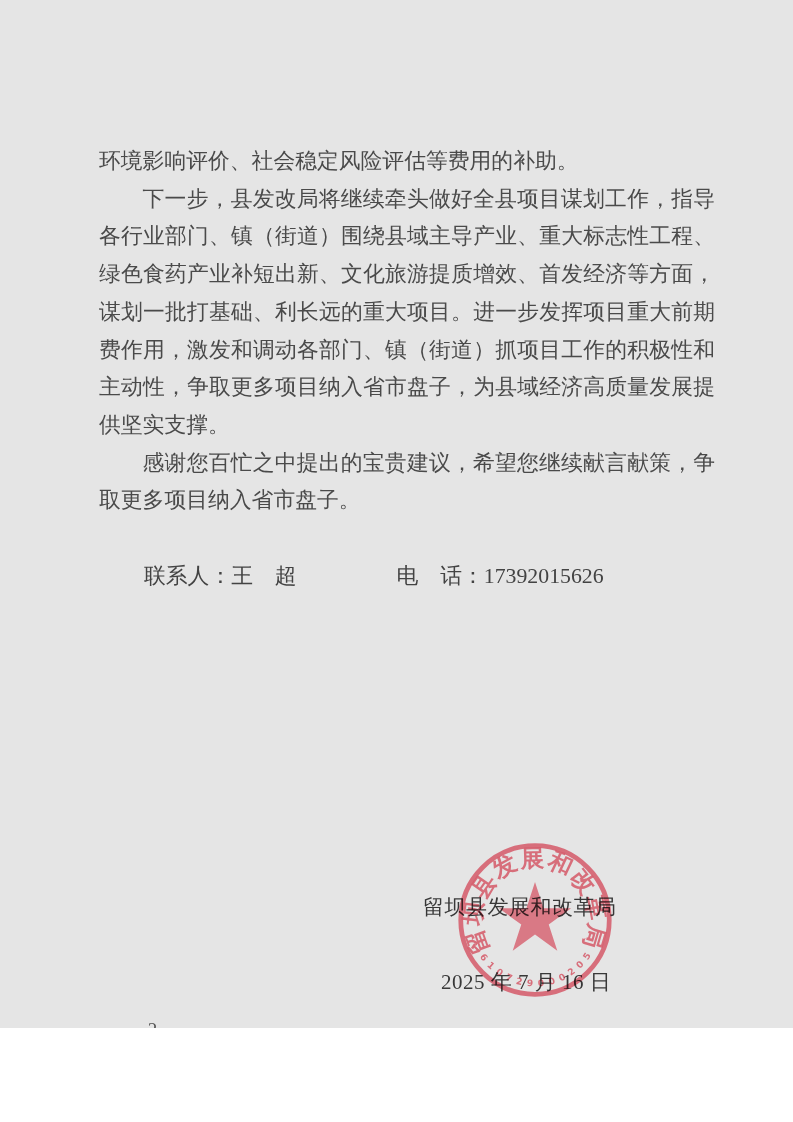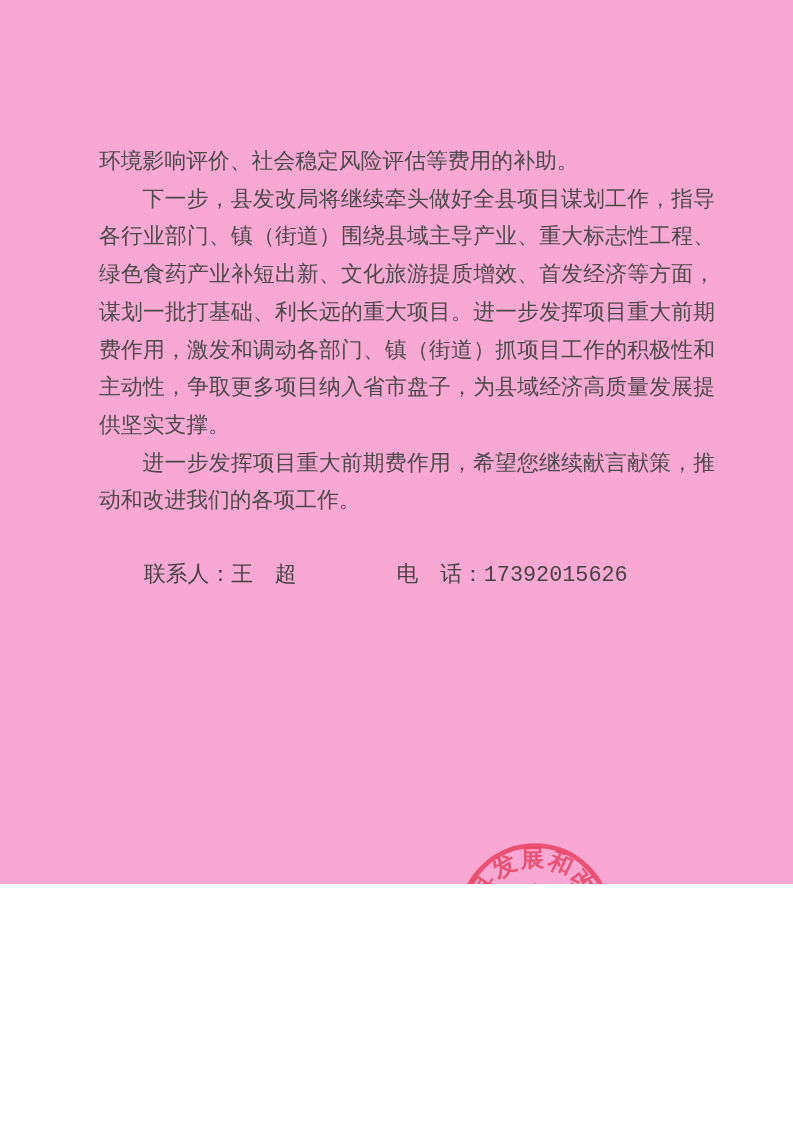--- a/index.html
+++ b/index.html
@@ -3,22 +3,22 @@
 <meta charset="utf-8">
 <style>
   html, body {
     margin: 0;
     padding: 0;
     background: #ffffff;
   }
   .page {
     position: relative;
     width: 793px;
-    height: 884px;
-    background: #f9a8d4;
+    height: 1028px;
+    background: #e5e5e5;
     overflow: hidden;
     font-family: "Liberation Serif", serif;
   }
   .body-text {
     position: absolute;
     left: 99px;
     top: 143px;
     width: 616px;
   }
   .para {
@@ -31,21 +31,20 @@
   }
   .para.indent {
     text-indent: 2em;
   }
   .contact-line {
     margin-top: 37px;
     font-size: 21.8px;
     line-height: 38px;
     color: #434343;
     white-space: nowrap;
-    font-family: Liberation Mono, monospace;
   }
   .contact-person {
     margin-left: 45px;
   }
   .contact-phone {
     margin-left: 100px;
   }
   .signature-org {
     position: absolute;
     left: 423px;
@@ -82,21 +81,21 @@
   }
 </style>
 </head>
 <body>
 
 <div class="page">
 
   <div class="body-text">
     <p class="para">环境影响评价、社会稳定风险评估等费用的补助。</p>
     <p class="para indent">下一步，县发改局将继续牵头做好全县项目谋划工作，指导各行业部门、镇（街道）围绕县域主导产业、重大标志性工程、绿色食药产业补短出新、文化旅游提质增效、首发经济等方面，谋划一批打基础、利长远的重大项目。进一步发挥项目重大前期费作用，激发和调动各部门、镇（街道）抓项目工作的积极性和主动性，争取更多项目纳入省市盘子，为县域经济高质量发展提供坚实支撑。</p>
-    <p class="para indent">进一步发挥项目重大前期费作用，希望您继续献言献策，推动和改进我们的各项工作。</p>
+    <p class="para indent">感谢您百忙之中提出的宝贵建议，希望您继续献言献策，争取更多项目纳入省市盘子。</p>
 
     <div class="contact-line">
       <span class="contact-person"><span>联系人：</span><span>王　超</span></span><span class="contact-phone"><span>电　话：</span><span>17392015626</span></span>
     </div>
   </div>
 
   <div class="signature-org">留坝县发展和改革局</div>
 
   <div class="signature-date">2025 年 7 月 16 日</div>
 

